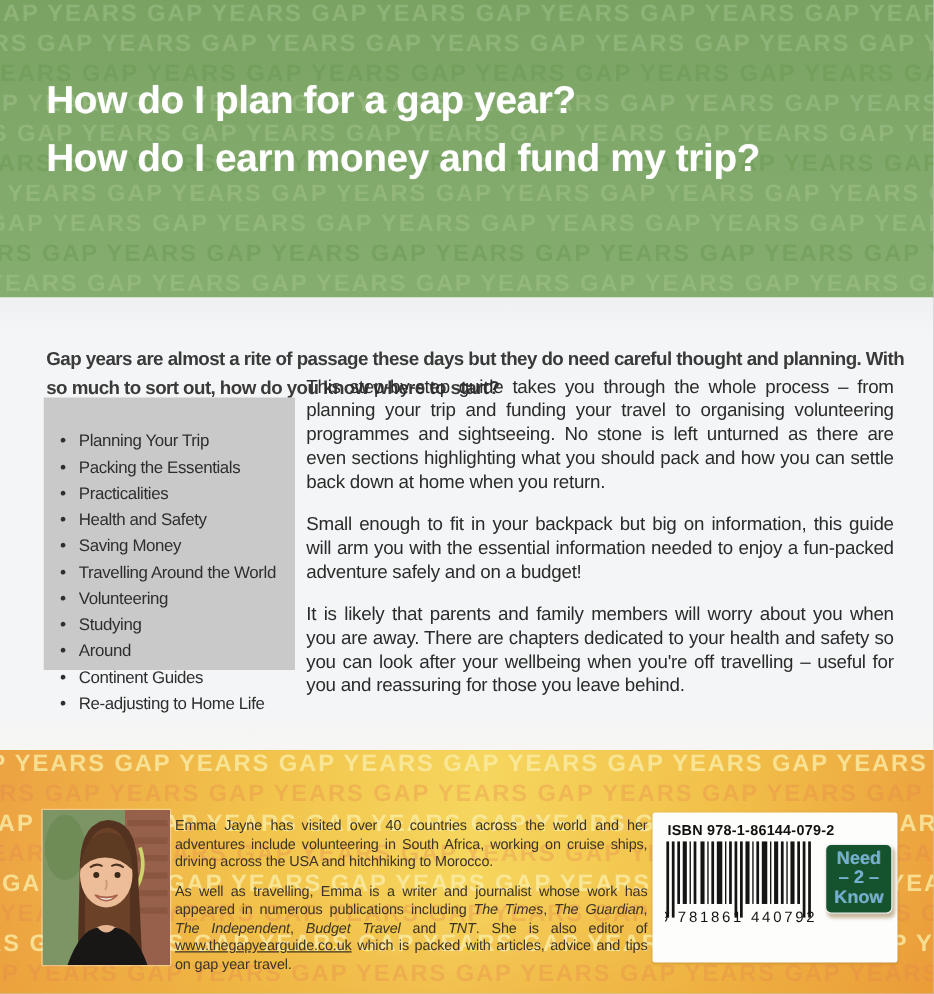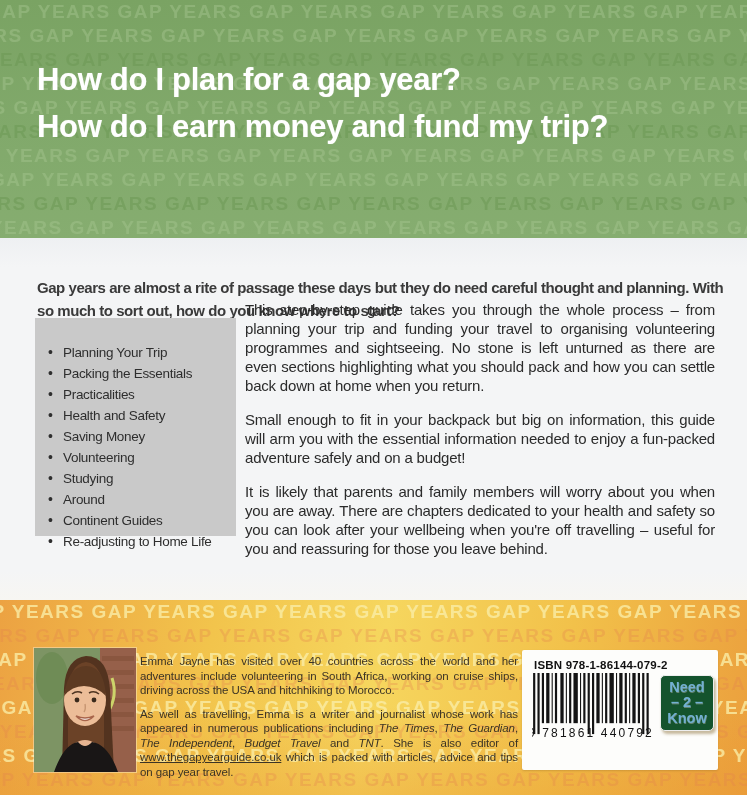--- a/index.html
+++ b/index.html
@@ -152,20 +152,21 @@
   <section class="sec-mid">
     <p class="intro">Gap years are almost a rite of passage these days but they do need careful thought and planning. With so much to sort out, how do you know where to start?</p>
 
     <div class="contents-box">
       <ul>
         <li>Planning Your Trip</li>
         <li>Packing the Essentials</li>
         <li>Practicalities</li>
         <li>Health and Safety</li>
         <li>Saving Money</li>
+        <li>Travelling Around the World</li>
         <li>Volunteering</li>
         <li>Studying</li>
         <li>Around</li>
         <li>Continent Guides</li>
         <li>Re-adjusting to Home Life</li>
       </ul>
     </div>
 
     <div class="body-col">
       <p>This step-by-step guide takes you through the whole process – from planning your trip and funding your travel to organising volunteering programmes and sightseeing. No stone is left unturned as there are even sections highlighting what you should pack and how you can settle back down at home when you return.</p>

